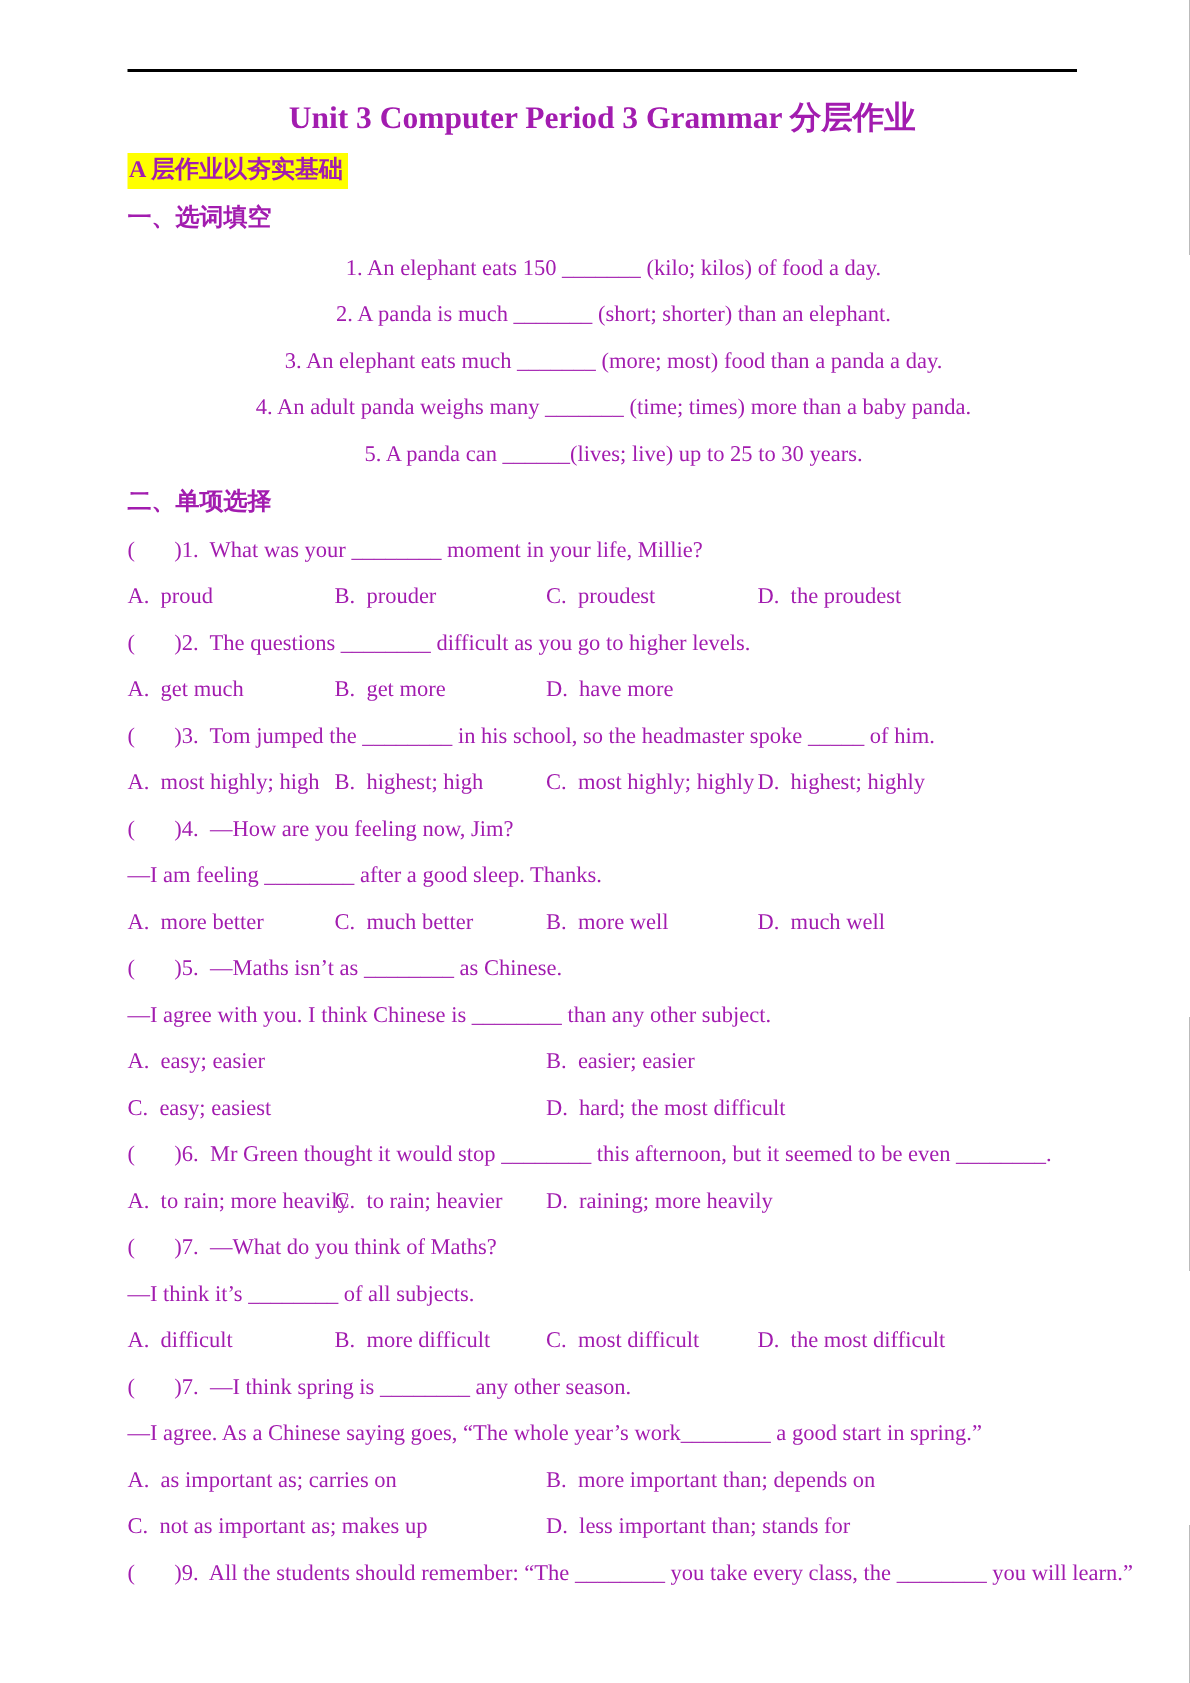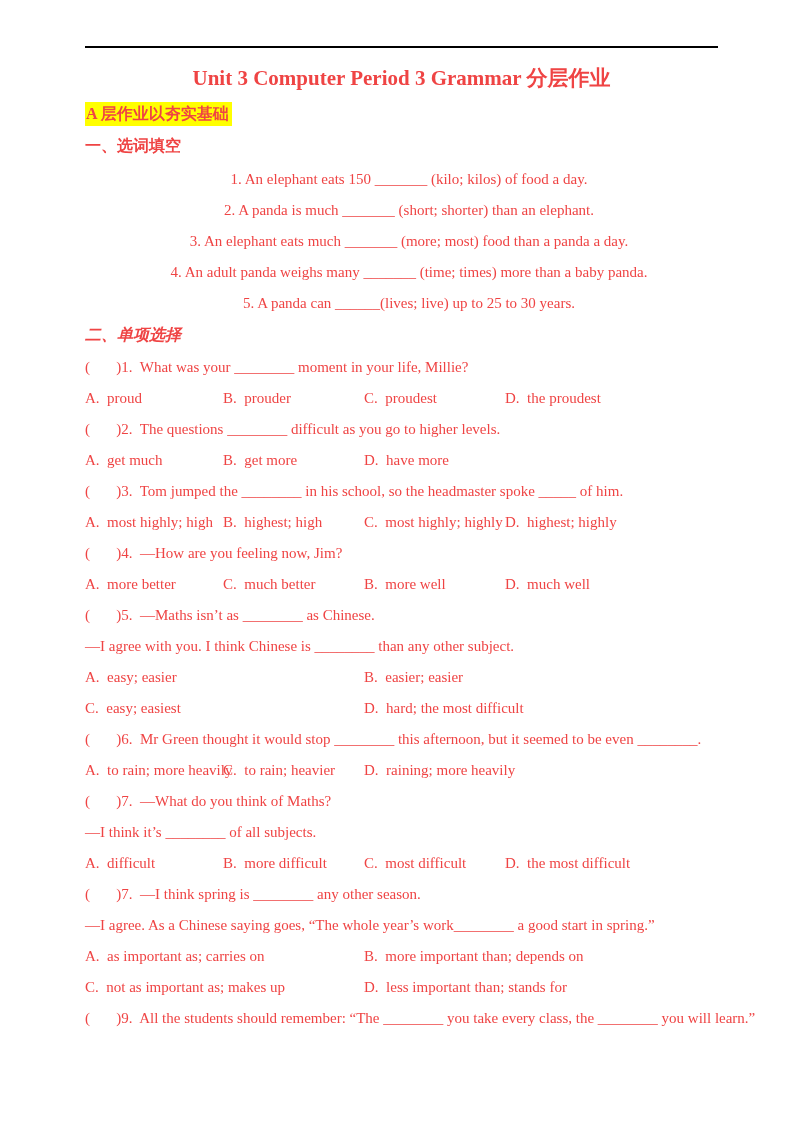--- a/index.html
+++ b/index.html
@@ -2,21 +2,21 @@
 <html><head>
 <meta charset="utf-8">
 <style>
   html, body { margin: 0; padding: 0; background: #888; }
   .page {
     position: relative;
     width: 793px;
     height: 1122px;
     margin: 0 auto;
     background: #ffffff;
-    color: #ef4444;
+    color: #a21caf;
     font-family: "Liberation Serif", "DejaVu Serif", serif;
     font-size: 15px;
     overflow: hidden;
   }
   .content { padding: 0 60px 0 85px; }
   .rule {
     margin-top: 46px;
     width: 633px;
     border-top: 2px solid #000;
     height: 0;
@@ -39,21 +39,21 @@
     padding: 0 3px 0 1px;
     white-space: pre;
   }
   .sec-head {
     font-weight: bold;
     font-size: 16px;
     line-height: 21px;
     white-space: pre;
   }
   .sec-head.first { margin-top: 9px; }
-  .sec-head.second { margin-top: 5px; font-style: italic; }
+  .sec-head.second { margin-top: 5px; }
   .items { margin-top: 8px; text-align: center; }
   .questions { margin-top: 7px; }
   .line {
     height: 31px;
     line-height: 31px;
     white-space: pre;
   }
   .opt-row {
     height: 31px;
     line-height: 31px;
@@ -97,20 +97,21 @@
           <div class="opt-cell">D.  have more</div>
         </div>
         <div class="line">(       )3.  Tom jumped the ________ in his school, so the headmaster spoke _____ of him.</div>
         <div class="opt-row four">
           <div class="opt-cell">A.  most highly; high</div>
           <div class="opt-cell">B.  highest; high</div>
           <div class="opt-cell">C.  most highly; highly</div>
           <div class="opt-cell">D.  highest; highly</div>
         </div>
         <div class="line">(       )4.  —How are you feeling now, Jim?</div>
+        <div class="line">—I am feeling ________ after a good sleep. Thanks.</div>
         <div class="opt-row four">
           <div class="opt-cell">A.  more better</div>
           <div class="opt-cell">C.  much better</div>
           <div class="opt-cell">B.  more well</div>
           <div class="opt-cell">D.  much well</div>
         </div>
         <div class="line">(       )5.  —Maths isn’t as ________ as Chinese.</div>
         <div class="line">—I agree with you. I think Chinese is ________ than any other subject.</div>
         <div class="opt-row two">
           <div class="opt-cell">A.  easy; easier</div>

